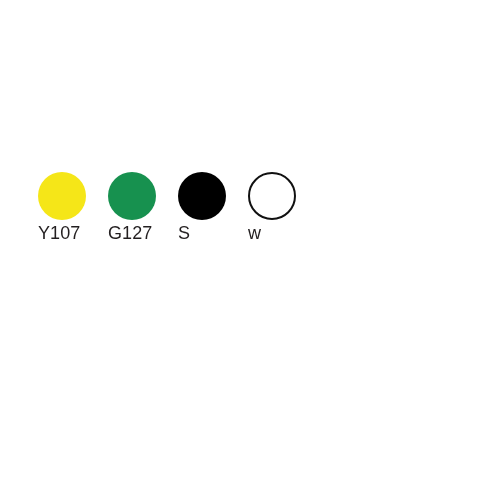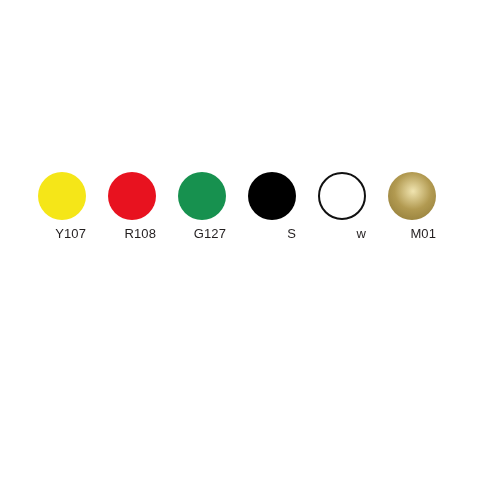--- a/index.html
+++ b/index.html
@@ -46,51 +46,43 @@
   }
   .swatch-dot.outlined {
     border: 2px solid #111111;
     background: #ffffff;
   }
   .swatch-label {
     position: absolute;
     left: 0px;
     top: 53px;
     width: 48px;
-    text-align: right;
-    font-size: 13px;
+    text-align: left;
+    font-size: 18px;
     line-height: 17px;
     color: #231f20;
     letter-spacing: 0.1px;
     white-space: nowrap;
   }
 </style>
 </head>
 <body>
 
 <div id="palette-chart">
   <div class="swatch-grid">
       <div class="swatch-cell">
         <div class="swatch-dot" style="background: rgb(245, 230, 24);"></div>
         <div class="swatch-label">Y107</div>
       </div>
       <div class="swatch-cell">
-        <div class="swatch-dot" style="background: rgb(232, 18, 31);"></div>
-        <div class="swatch-label">R108</div>
-      </div>
-      <div class="swatch-cell">
         <div class="swatch-dot" style="background: rgb(23, 145, 79);"></div>
         <div class="swatch-label">G127</div>
       </div>
       <div class="swatch-cell">
         <div class="swatch-dot" style="background: rgb(0, 0, 0);"></div>
         <div class="swatch-label">S</div>
       </div>
       <div class="swatch-cell">
         <div class="swatch-dot outlined" style="background: rgb(255, 255, 255); border-color: rgb(17, 17, 17);"></div>
         <div class="swatch-label">w</div>
       </div>
-      <div class="swatch-cell">
-        <div class="swatch-dot" style="background: radial-gradient(circle at 52% 40%, rgb(240, 228, 176) 0%, rgb(178, 154, 81) 48%, rgb(138, 117, 51) 100%);"></div>
-        <div class="swatch-label">M01</div>
-      </div>
     </div>
 </div>
 
 </body></html>

